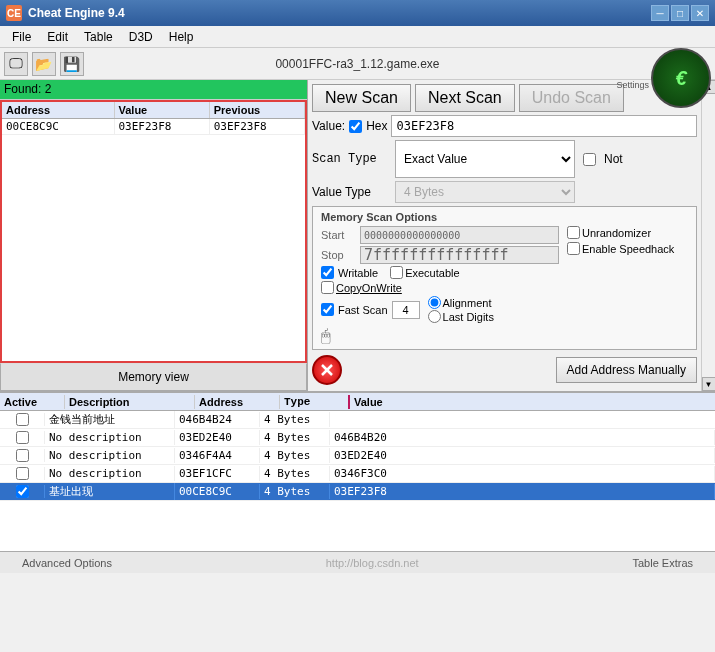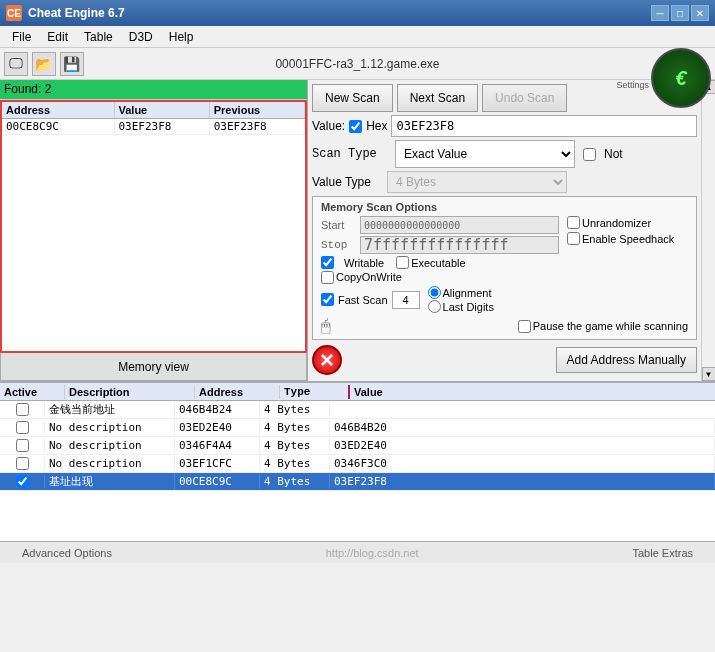--- a/index.html
+++ b/index.html
@@ -181,40 +181,40 @@
       display: flex;
       align-items: center;
       justify-content: center;
     }
 
     .btn {
       padding: 4px 12px;
       border: 1px solid #999;
       background: linear-gradient(to bottom, #f8f8f8, #e0e0e0);
       cursor: pointer;
-      font-size: 12px;
+      font-size: 16px;
       min-width: 80px;
       height: 28px;
     }
     .btn:disabled, .btn.disabled {
       color: #aaa;
       background: linear-gradient(to bottom, #f0f0f0, #ddd);
       cursor: default;
     }
     .value-input {
       flex: 1;
       height: 20px;
       border: 1px solid #aaa;
       padding: 1px 4px;
       font-size: 12px;
       font-family: monospace;
       background: white;
     }
     .form-select {
-      height: 28px;
+      height: 38px;
       border: 1px solid #aaa;
       background: white;
       font-size: 12px;
       padding: 0 4px;
       width: 180px;
     }
     .add-addr-btn {
       padding: 4px 10px;
       border: 1px solid #999;
       background: linear-gradient(to bottom, #f8f8f8, #e0e0e0);
@@ -293,21 +293,21 @@
       flex: 1;
       overflow: hidden;
     }
   </style>
 </head>
 <body>
 
 <div class="title-bar">
   <div class="title-bar-left">
     <div class="title-icon">CE</div>
-    <span>Cheat Engine 6.7</span>
+    <span>Cheat Engine 9.4</span>
   </div>
   <div class="title-bar-controls">
     <div class="title-btn">─</div>
     <div class="title-btn">□</div>
     <div class="title-btn close">✕</div>
   </div>
 </div>
 
 <div class="menu-bar">
   <span class="menu-item">File</span>
@@ -370,56 +370,56 @@
         <option>Exact Value</option>
         <option>Bigger than...</option>
         <option>Smaller than...</option>
         <option>Value between...</option>
         <option>Unknown initial value</option>
       </select>
       <input type="checkbox" style="">
       <span style="font-size:12px;">Not</span>
     </div>
 
-    <div style="display:flex;align-items:center;gap:0;">
+    <div style="display:flex;align-items:center;gap:8px;">
       <span style="font-size:12px;width:75px;">Value Type</span>
       <select style="height:22px;border:1px solid #aaa;background:#e8e8e8;font-size:12px;padding:0 4px;width:180px;color:#888;" disabled="">
         <option>4 Bytes</option>
       </select>
     </div>
 
     <div style="border:1px solid #aaa;padding:4px 8px;background:#f8f8f8;">
       <div style="font-size:11px;font-weight:bold;margin-bottom:3px;color:#444;">Memory Scan Options</div>
 
       <div style="display:flex;gap:8px;">
         <div style="flex:1;">
 
           <div style="display:flex;align-items:center;gap:4px;margin-bottom:2px;">
             <span style="font-size:11px;width:35px;color:#666;">Start</span>
             <input type="text" style="height: 18px; border: 1px solid rgb(170, 170, 170); background: rgb(232, 232, 232); font-size: 10px; font-family: monospace; padding: 0px 3px; flex: 1 1 0%; color: rgb(102, 102, 102);" value="0000000000000000" readonly="">
           </div>
 
           <div style="display:flex;align-items:center;gap:4px;margin-bottom:2px;">
-            <span style="font-size:11px;width:35px;color:#666;font-family:Liberation Mono, monospace;">Stop</span>
+            <span style="font-size:11px;width:35px;color:#666;">Stop</span>
             <input type="text" style="height: 18px; border: 1px solid rgb(170, 170, 170); background: rgb(232, 232, 232); font-size: 15px; font-family: monospace; padding: 0px 3px; flex: 1 1 0%; color: rgb(102, 102, 102);" value="7fffffffffffffff" readonly="">
           </div>
 
           <div style="display:flex;gap:12px;margin-bottom:2px;">
-            <label style="display:flex;align-items:center;gap:10px;font-size:11px;">
+            <label style="display:flex;align-items:center;gap:4px;font-size:11px;">
               <input type="checkbox" checked="" style="">
               <span>Writable</span>
             </label>
             <label style="display:flex;align-items:center;gap:2px;font-size:11px;">
               <input type="checkbox" style="">
               <span>Executable</span>
             </label>
           </div>
 
           <div style="margin-bottom:2px;">
-            <label style="display:flex;gap:2px;font-size:11px;">
+            <label style="display:flex;align-items:center;gap:2px;font-size:11px;text-decoration:underline;">
               <input type="checkbox" style="">
               <span>CopyOnWrite</span>
             </label>
           </div>
 
           <div style="display:flex;align-items:center;gap:4px;margin-bottom:2px;">
             <input type="checkbox" checked="" style="">
             <span style="font-size:11px;">Fast Scan</span>
             <input type="text" style="width: 28px; height: 18px; border: 1px solid rgb(170, 170, 170); font-size: 11px; text-align: center;" value="4">
             <div style="display:flex;flex-direction:column;gap:1px;margin-left:4px;">
@@ -442,24 +442,20 @@
           </label>
           <label style="display:flex;align-items:center;gap:2px;font-size:11px;">
             <input type="checkbox" style="">
             <span>Enable Speedhack</span>
           </label>
         </div>
       </div>
 
       <div style="display:flex;align-items:center;justify-content:space-between;margin-top:2px;">
         <div style="font-size:16px;cursor:pointer;color:#444;">🖱</div>
-        <label style="display:flex;align-items:center;gap:2px;font-size:11px;">
-          <input type="checkbox" style="">
-          <span>Pause the game while scanning</span>
-        </label>
       </div>
     </div>
 
     <div style="display:flex;align-items:center;justify-content:space-between;padding:2px 0;">
       <div style="width:30px;height:30px;background:radial-gradient(circle,#ff5555,#cc0000);border-radius:50%;border:2px solid #990000;cursor:pointer;display:flex;align-items:center;justify-content:center;">
         <svg width="14" height="14" viewBox="0 0 14 14">
           <line x1="2" y1="2" x2="12" y2="12" stroke="white" stroke-width="2.5"></line>
           <line x1="12" y1="2" x2="2" y2="12" stroke="white" stroke-width="2.5"></line>
         </svg>
       </div>

